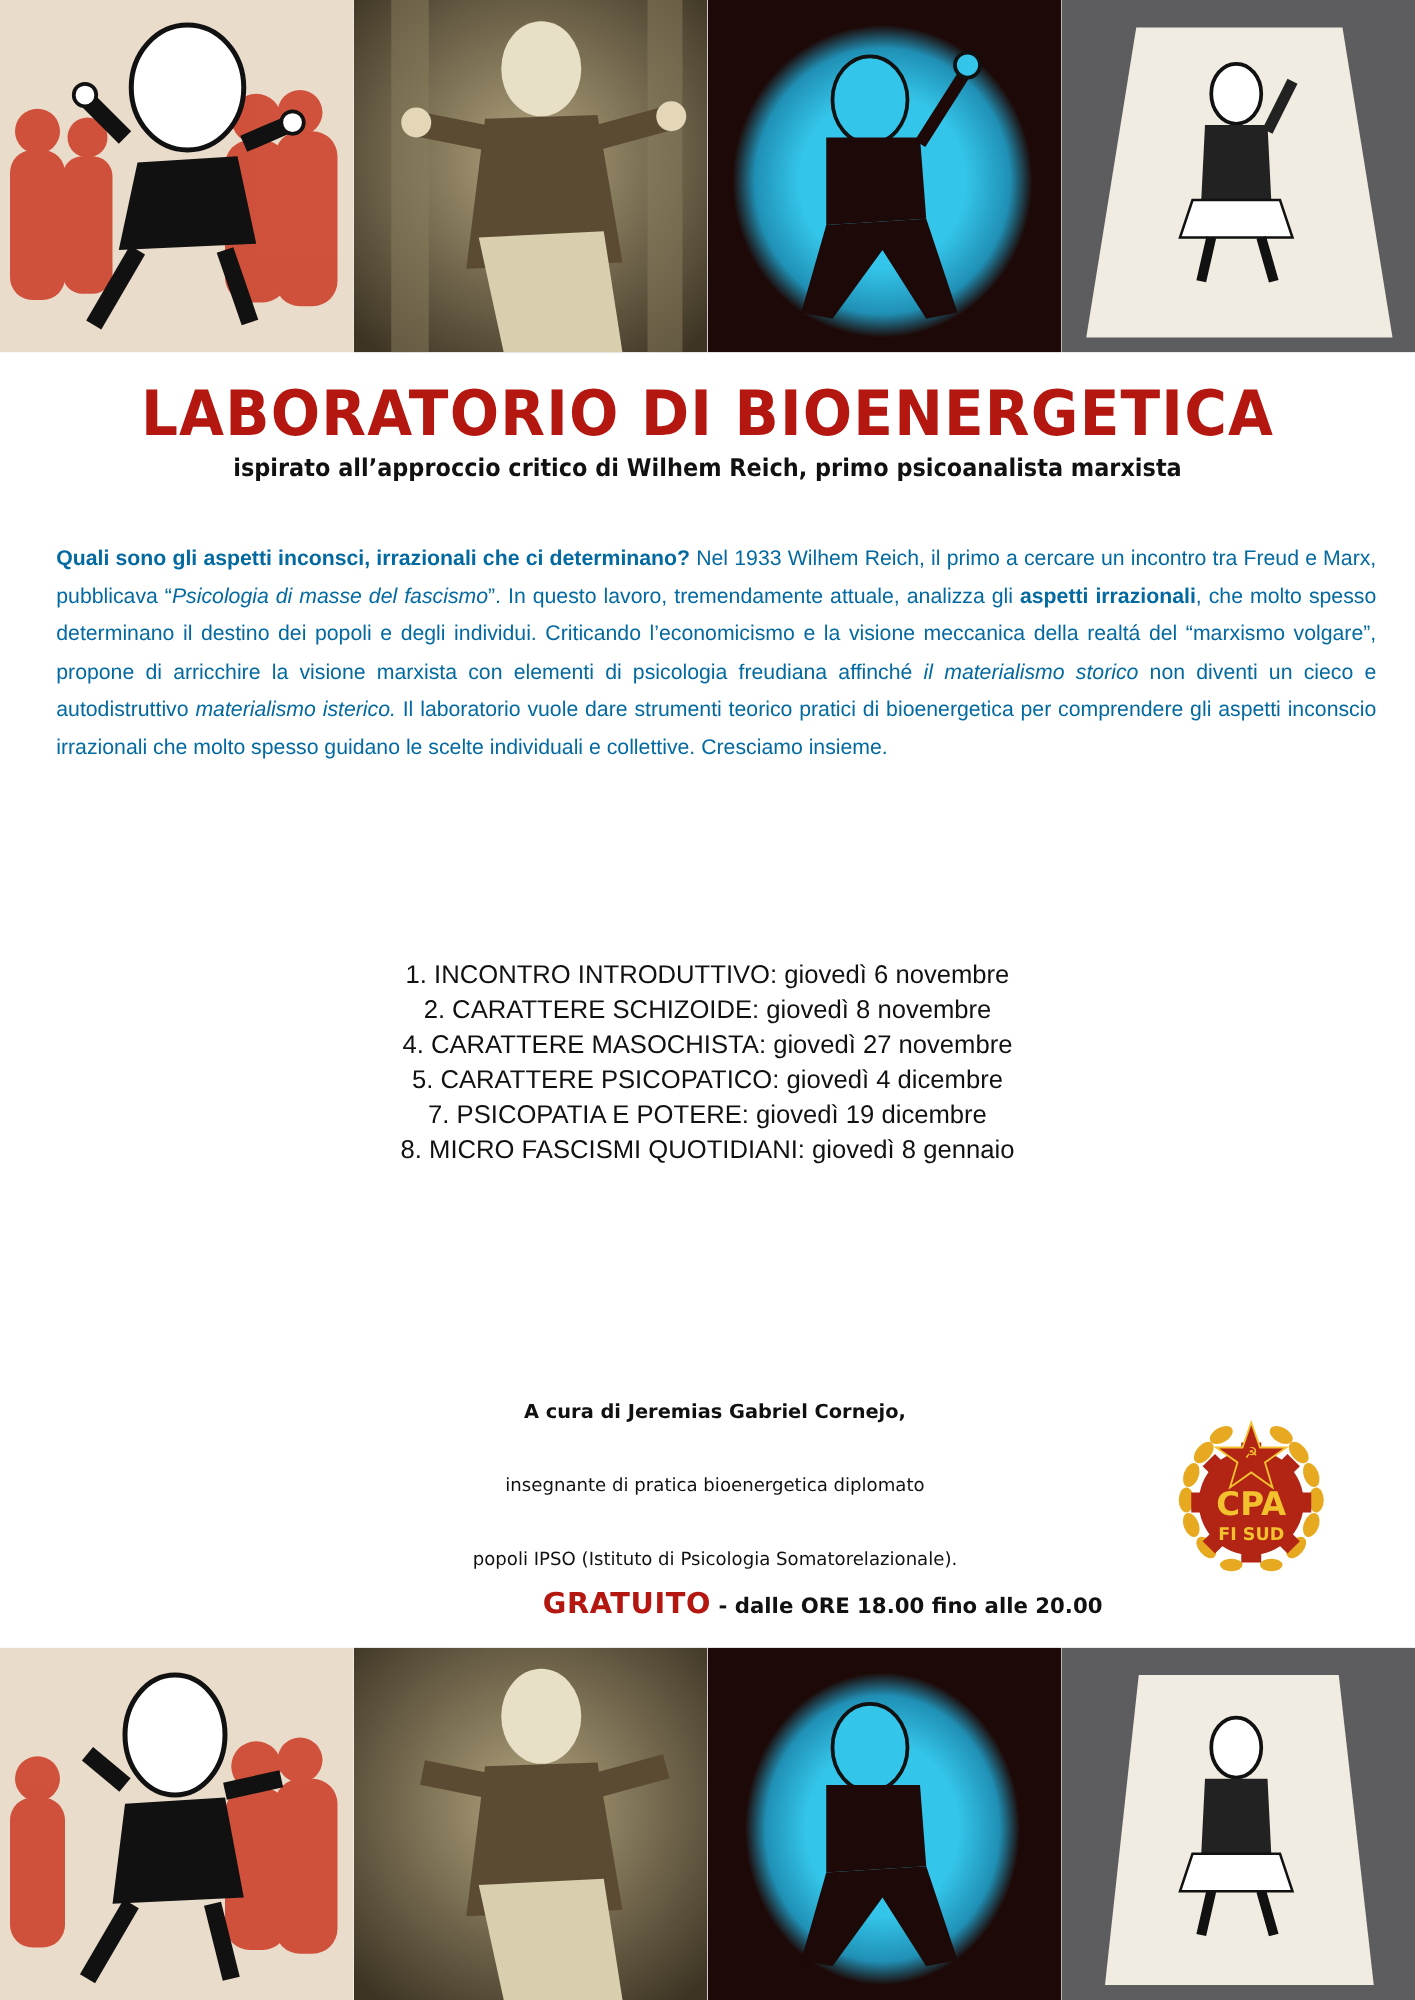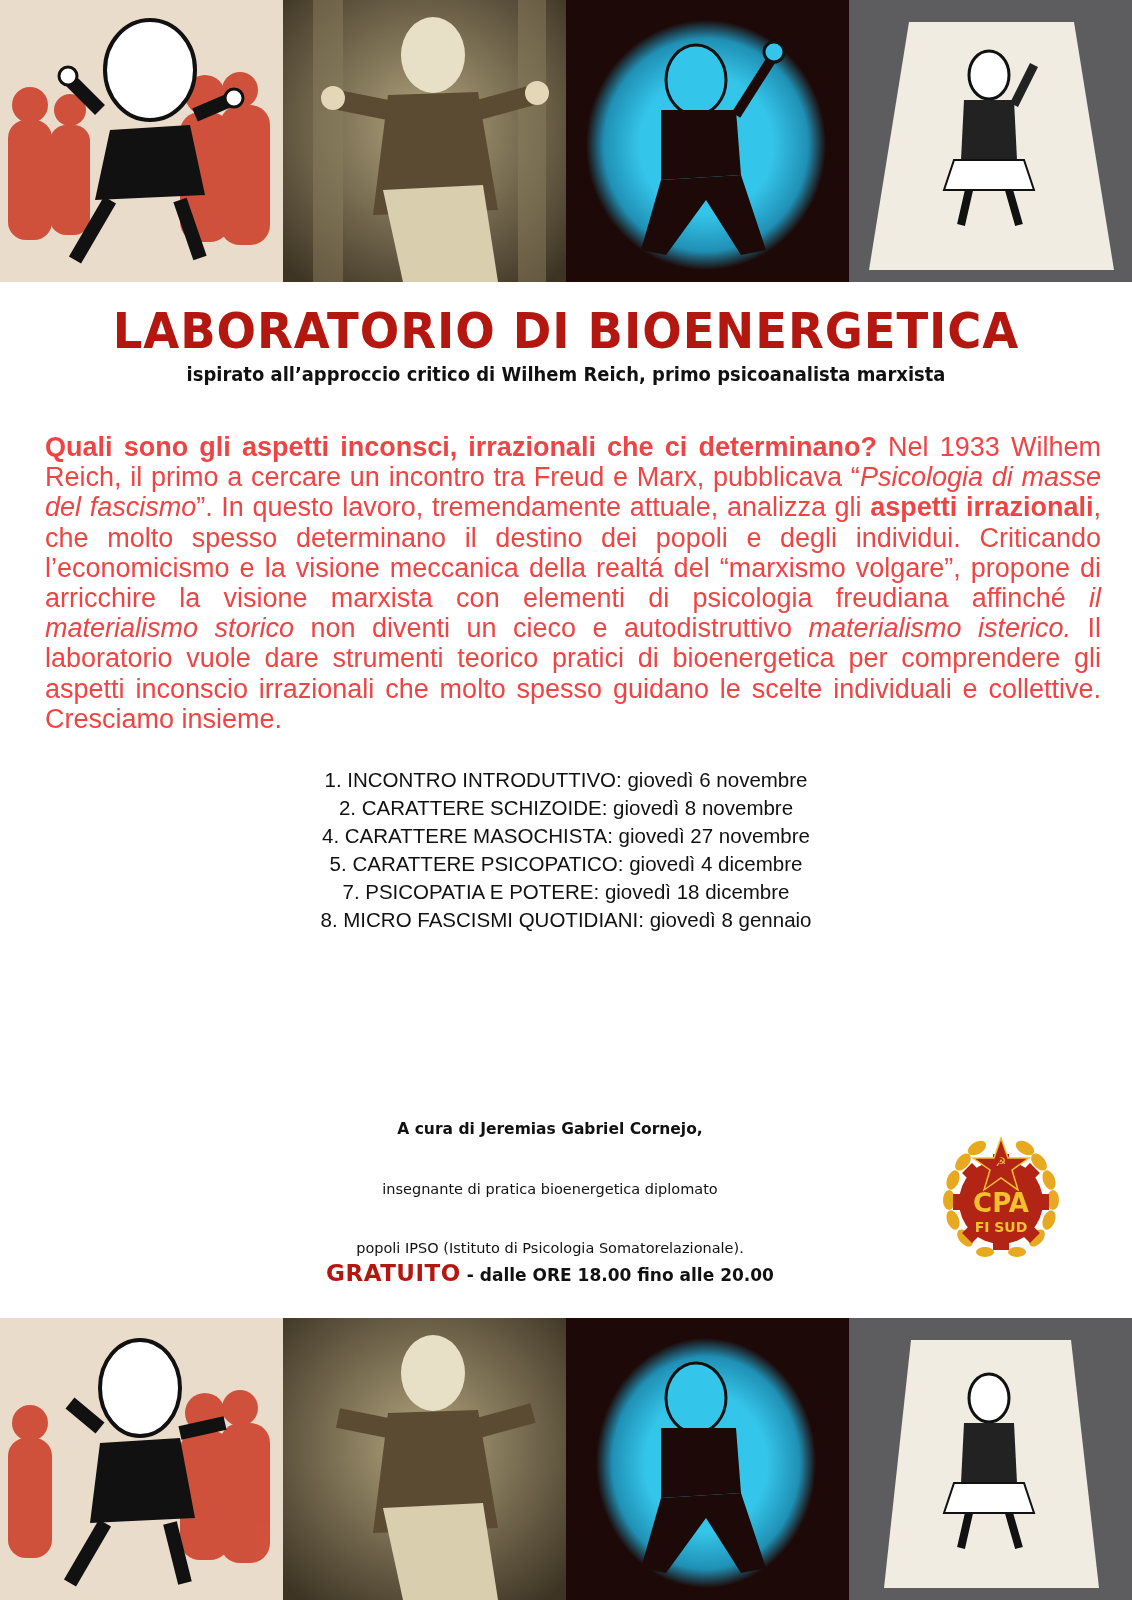--- a/index.html
+++ b/index.html
@@ -19,39 +19,39 @@
     transform: scaleX(0.93); transform-origin: center;
   }
   .subtitle {
     position: absolute; top: 363px; left: 0; width: 1132px; text-align: center;
     font-family: "DejaVu Sans", sans-serif; font-weight: bold; font-size: 19.5px; color: #111;
     transform: scaleX(0.92); transform-origin: center;
   }
 
   .intro {
     position: absolute; top: 432px; left: 45px; width: 1056px;
-    font-family: "Liberation Sans", sans-serif; font-size: 27px; line-height: 30.2px;
-    text-align: justify; color: #ef4444;
+    font-family: "Liberation Sans", sans-serif; font-size: 17px; line-height: 30.2px;
+    text-align: justify; color: #0369a1;
   }
   .intro b { font-weight: bold; }
   .intro i { font-style: italic; }
 
   .schedule {
     position: absolute; top: 766px; left: 0; width: 1132px; text-align: center;
     font-family: "Liberation Sans", sans-serif; font-size: 20.5px; line-height: 28.1px; color: #111;
     list-style: none;
   }
 
   .credits {
-    position: absolute; top: 1116px; left: 240px; width: 620px; text-align: center;
+    position: absolute; top: 1116px; left: 262px; width: 620px; text-align: center;
     font-family: "DejaVu Sans", sans-serif; color: #111;
   }
   .credits .author { font-weight: bold; font-size: 15.5px; line-height: 26px; }
   .credits .role { font-size: 14.5px; line-height: 24px; margin-top: 35px; }
-  .credits .price-row { margin-top: 0; font-size: 17px; font-weight: bold; }
+  .credits .price-row { margin-top: 10px; font-size: 17px; font-weight: bold; text-align: right; }
   .credits .free { color: #b3170f; font-size: 23px; font-weight: bold; letter-spacing: 0.5px; }
   .credits .hours { font-size: 17px; font-weight: bold; }
 
   .logo { position: absolute; left: 935px; top: 1130px; width: 132px; height: 132px; }
 </style>
 </head>
 <body>
 
 <div class="banner top">
   <div class="panel">
@@ -131,21 +131,21 @@
 <h1 class="title">LABORATORIO DI BIOENERGETICA</h1>
 <h2 class="subtitle">ispirato all’approccio critico di Wilhem Reich, primo psicoanalista marxista</h2>
 
 <p class="intro"><b>Quali sono gli aspetti inconsci, irrazionali che ci determinano?</b><span> Nel 1933 Wilhem Reich, il primo a cercare un incontro tra Freud e Marx,  pubblicava “</span><i>Psicologia di masse del fascismo</i><span>”. In questo lavoro, tremendamente attuale, analizza gli </span><b>aspetti irrazionali</b><span>, che molto spesso determinano il destino dei popoli e degli individui. Criticando l’economicismo e la visione meccanica della realtá del “marxismo volgare”, propone di arricchire la visione marxista con elementi di psicologia freudiana affinché </span><i>il materialismo storico</i><span> non diventi un cieco e autodistruttivo </span><i>materialismo isterico.</i><span> Il laboratorio vuole dare strumenti teorico pratici di bioenergetica per comprendere gli aspetti inconscio irrazionali che molto spesso guidano le scelte individuali e collettive. Cresciamo insieme.</span></p>
 
 <ul class="schedule">
   <li>1. INCONTRO INTRODUTTIVO: giovedì 6 novembre</li>
   <li>2. CARATTERE SCHIZOIDE: giovedì 8 novembre</li>
   <li>4. CARATTERE MASOCHISTA: giovedì 27 novembre</li>
   <li>5. CARATTERE PSICOPATICO: giovedì 4 dicembre</li>
-  <li>7. PSICOPATIA E POTERE: giovedì 18 dicembre</li>
+  <li>7. PSICOPATIA E POTERE: giovedì 19 dicembre</li>
   <li>8. MICRO FASCISMI QUOTIDIANI: giovedì 8 gennaio</li>
 </ul>
 
 <div class="credits">
   <div class="author">A cura di Jeremias Gabriel Cornejo,</div>
   <div class="role">insegnante di pratica bioenergetica diplomato</div>
   <div class="role">popoli IPSO (Istituto di Psicologia Somatorelazionale).</div>
   <div class="price-row">
     <span class="free">GRATUITO</span><span class="hours"> - dalle ORE 18.00 fino alle 20.00</span>
   </div>

